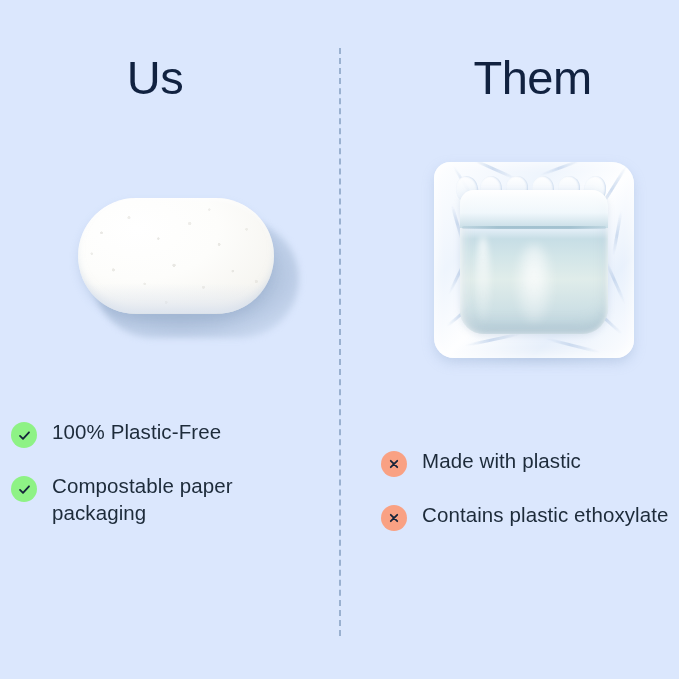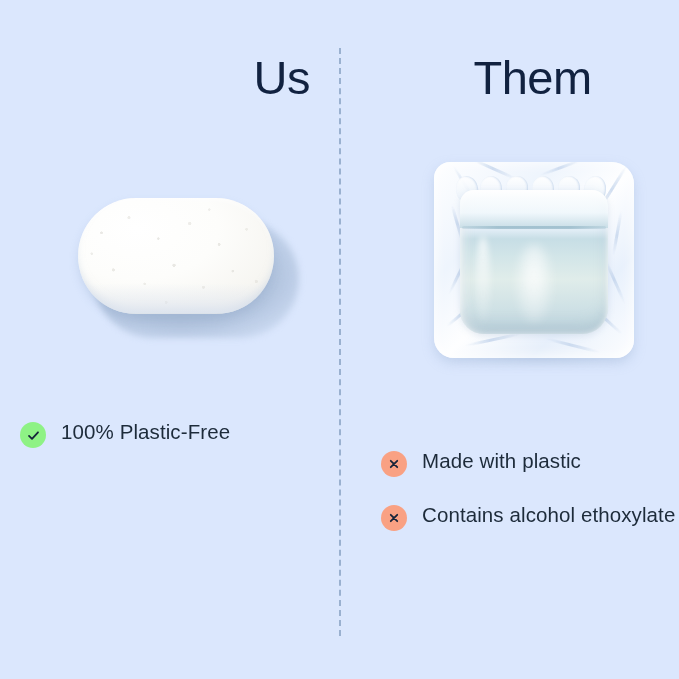--- a/index.html
+++ b/index.html
@@ -49,21 +49,21 @@
     left: 0;
     width: 339px;
     text-align: center;
     font-size: 47px;
     line-height: 56px;
     font-weight: 500;
     letter-spacing: -0.5px;
     color: #112240;
     white-space: nowrap;
   }
-  .column.left  .col-heading { padding-right: 29px; box-sizing: border-box; text-align: right; }
+  .column.left  .col-heading { padding-right: 29px; box-sizing: border-box; }
   .column.right .col-heading { padding-left: 8px;  box-sizing: border-box; }
 
   
   .product-art {
     position: absolute;
     top: 140px;
     left: 0;
     width: 339px;
     height: 250px;
   }
@@ -288,21 +288,21 @@
   
   .feature-list {
     position: absolute;
     top: 418px;
     left: 0;
     width: 339px;
     list-style: none;
     margin: 0;
     padding: 0;
   }
-  .column.left  .feature-list { padding-left: 20px;  box-sizing: border-box; }
+  .column.left  .feature-list { padding-left: 11px;  box-sizing: border-box; }
   .column.right .feature-list { padding-left: 22px;  box-sizing: border-box; margin-top: 29px; }
 
   .feature-item {
     display: flex;
     align-items: flex-start;
     margin-bottom: 24px;
   }
   .badge {
     flex: 0 0 auto;
     width: 26px;
@@ -347,20 +347,28 @@
     </div>
 
     <ul class="feature-list">
       <li class="feature-item">
         <span class="badge check">
           <svg width="15" height="15" viewBox="0 0 16 16" aria-hidden="true">
             <path d="M3.2 8.4 L6.4 11.6 L12.8 4.6" fill="none" stroke="#15243a" stroke-width="1.9" stroke-linecap="round" stroke-linejoin="round"></path>
           </svg>
         </span>
         <span class="feature-text">100% Plastic-Free</span>
+      </li>
+      <li class="feature-item">
+        <span class="badge check">
+          <svg width="15" height="15" viewBox="0 0 16 16" aria-hidden="true">
+            <path d="M3.2 8.4 L6.4 11.6 L12.8 4.6" fill="none" stroke="#15243a" stroke-width="1.9" stroke-linecap="round" stroke-linejoin="round"></path>
+          </svg>
+        </span>
+        <span class="feature-text">Compostable paper packaging</span>
       </li>
     </ul>
   </div>
 
   <div class="divider"></div>
 
   <div class="column right">
 
     <div class="col-heading">Them</div>
 
@@ -408,18 +416,18 @@
           </svg>
         </span>
         <span class="feature-text">Made with plastic</span>
       </li>
       <li class="feature-item">
         <span class="badge cross">
           <svg width="14" height="14" viewBox="0 0 16 16" aria-hidden="true">
             <path d="M4.3 4.3 L11.7 11.7 M11.7 4.3 L4.3 11.7" fill="none" stroke="#15243a" stroke-width="2" stroke-linecap="round"></path>
           </svg>
         </span>
-        <span class="feature-text">Contains alcohol ethoxylate</span>
+        <span class="feature-text">Contains plastic ethoxylate</span>
       </li>
     </ul>
   </div>
 
 </div>
 
 </body></html>

